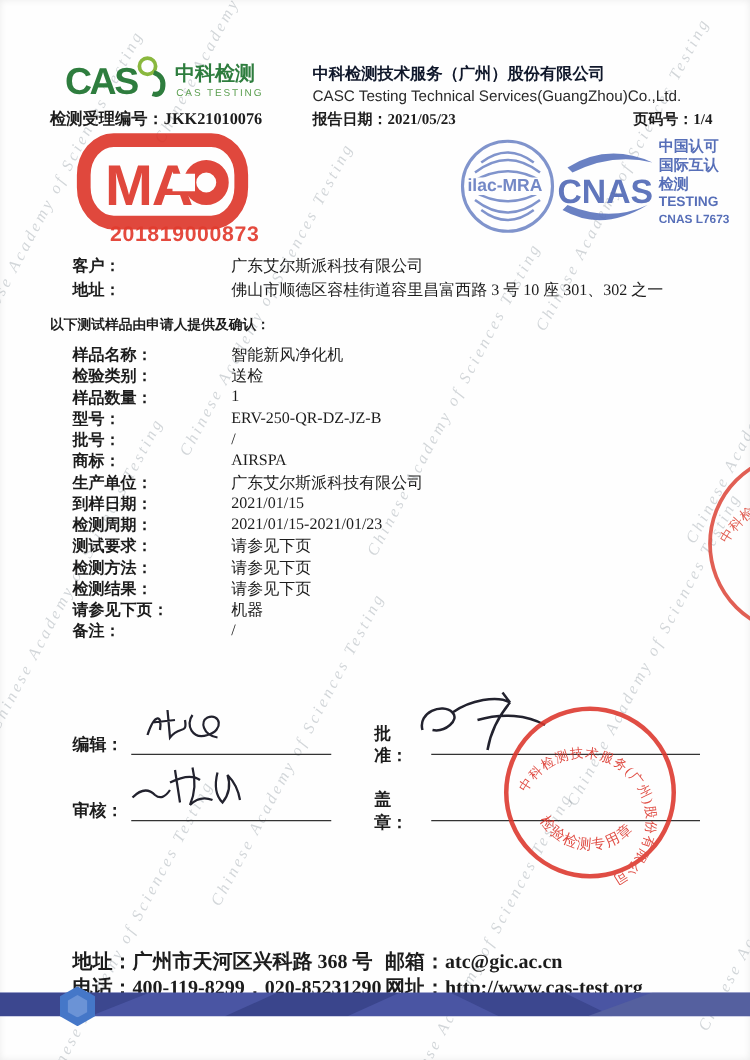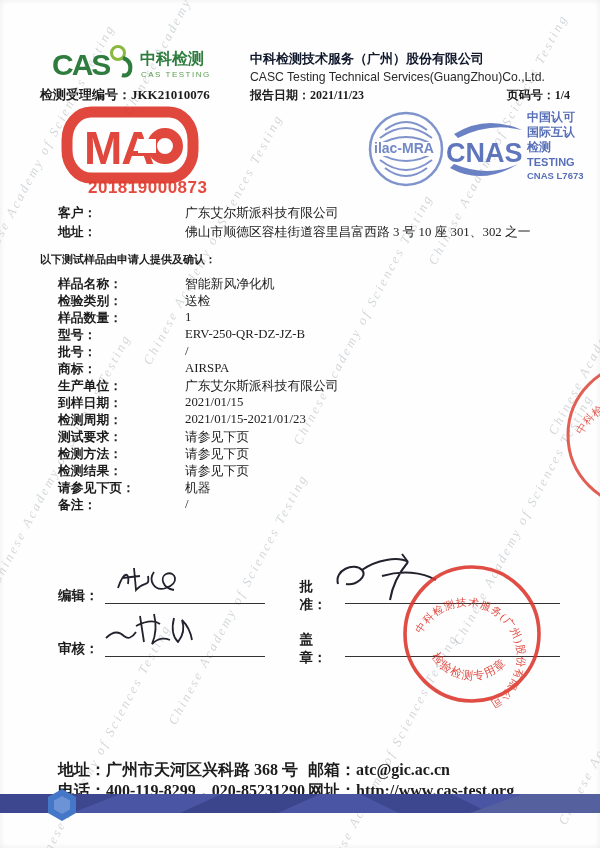--- a/index.html
+++ b/index.html
@@ -85,21 +85,21 @@
     <text x="89" y="33" font-family="Liberation Sans, sans-serif" font-size="8" letter-spacing="1.5" fill="#5a9e4f">CAS TESTING</text>
   </svg>
   <div class="acc-line">
     <span>检测受理编号：</span><span>JKK21010076</span>
   </div>
 
   <div class="co-block">
     <div class="co-cn">中科检测技术服务（广州）股份有限公司</div>
     <div class="co-en">CASC Testing Technical Services(GuangZhou)Co.,Ltd.</div>
     <div class="co-meta">
-      <span><span>报告日期：</span><span>2021/11/23</span></span>
+      <span><span>报告日期：</span><span>2021/05/23</span></span>
       <span><span>页码号：</span><span>1/4</span></span>
     </div>
   </div>
 
   <svg class="cma-wrap" width="142" height="78" viewBox="0 0 142 78" opacity="0.88">
     <rect x="7" y="6" width="126" height="66" rx="24" ry="28" fill="none" stroke="#dc2f23" stroke-width="11"></rect>
     <text x="24" y="58" font-family="Liberation Sans, sans-serif" font-size="46" font-weight="bold" fill="#dc2f23" letter-spacing="-1">MA</text>
     <circle cx="105" cy="40" r="13" fill="none" stroke="#dc2f23" stroke-width="10"></circle>
     <rect x="78" y="33" width="18" height="14" fill="#fefefe"></rect>
   </svg>

